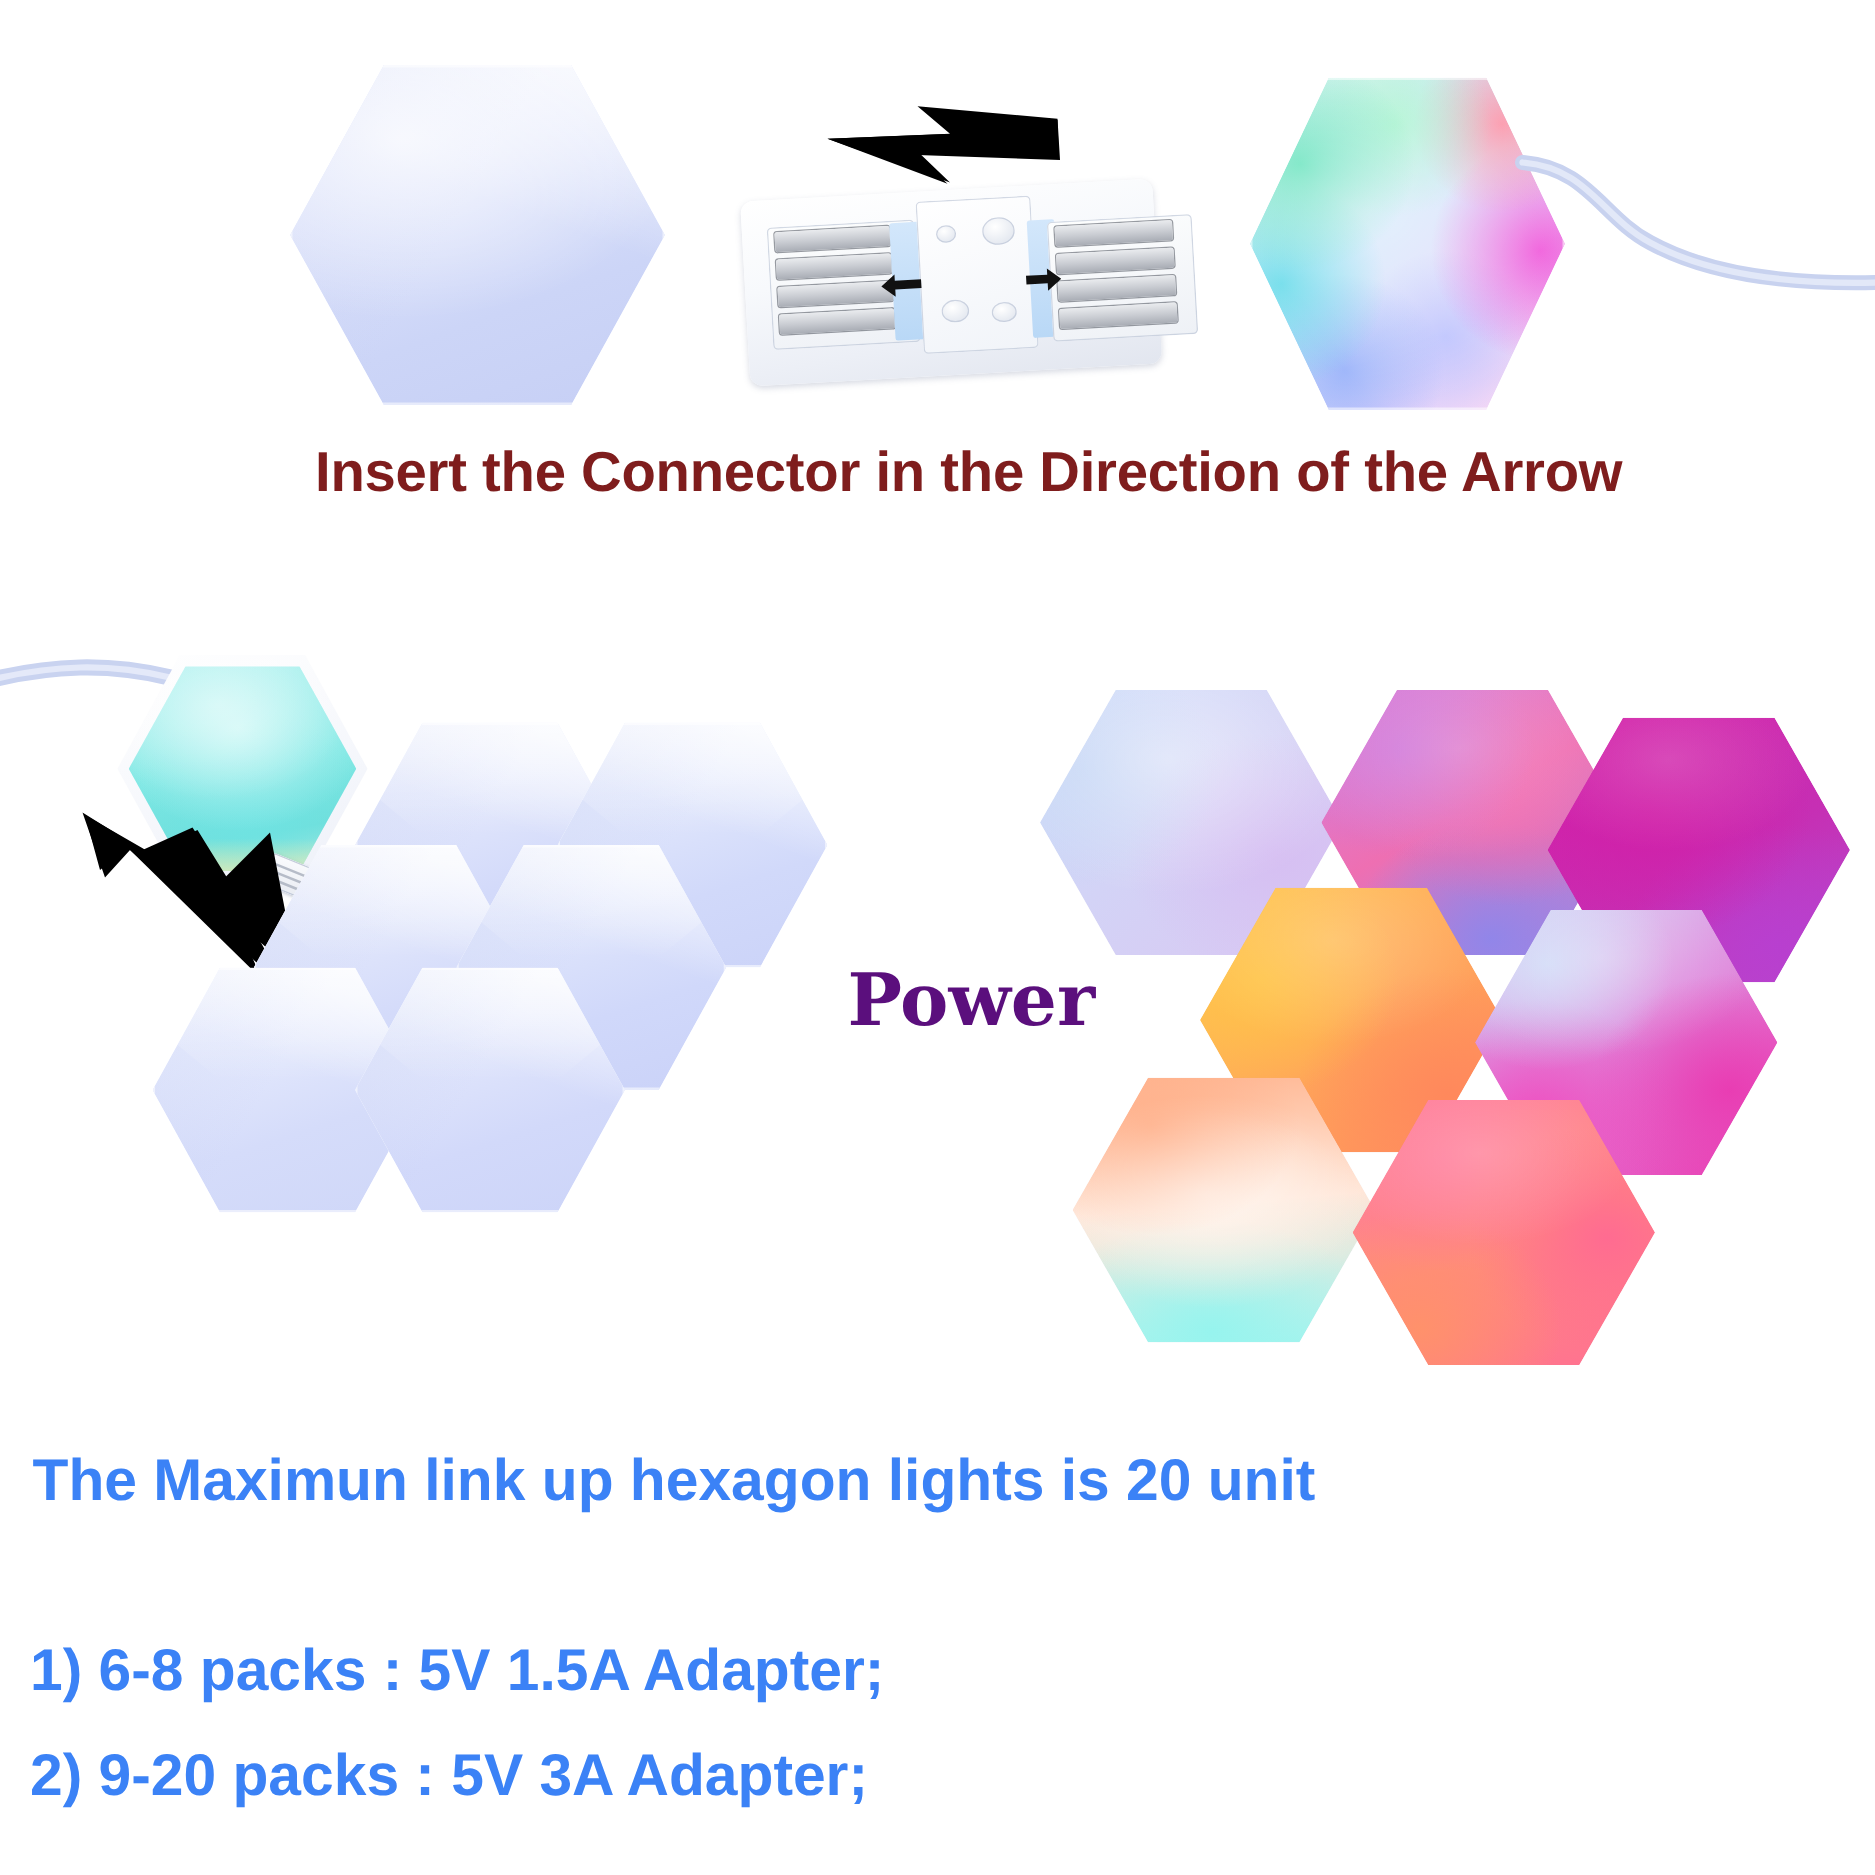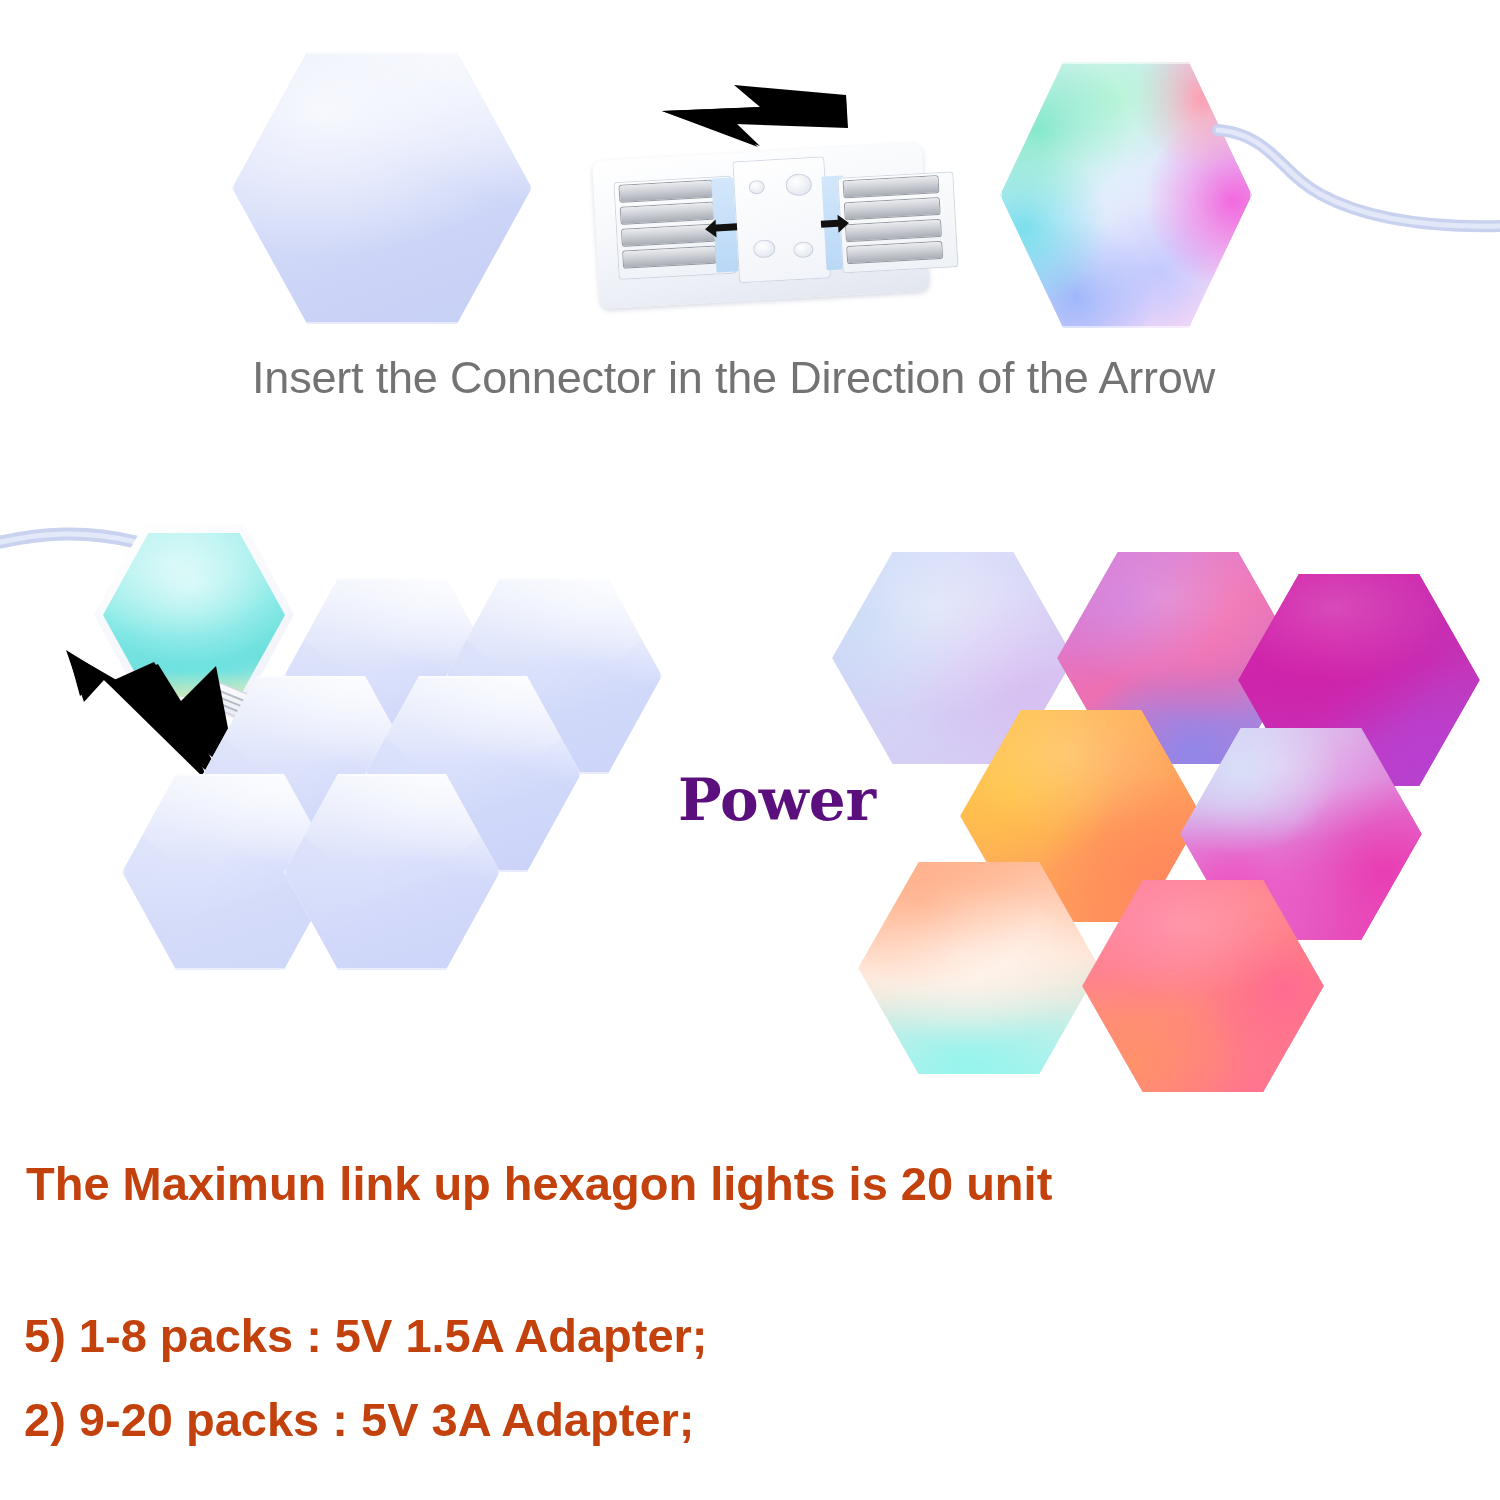--- a/index.html
+++ b/index.html
@@ -25,23 +25,23 @@
           background:linear-gradient(120deg,rgba(190,200,240,.30) 0%,rgba(255,255,255,0) 45%);}
   .facetC{position:absolute;left:0;right:0;top:0;height:46%;
           background:linear-gradient(180deg,rgba(255,255,255,.55),rgba(255,255,255,0));}
   .facetD{position:absolute;inset:0;
           background:radial-gradient(120% 85% at 30% 22%,rgba(255,255,255,.75),rgba(255,255,255,0) 62%);}
   .edgeline{position:absolute;inset:0;box-shadow:inset 0 0 0 2px rgba(255,255,255,.55);
             -webkit-clip-path:polygon(25% 0%,75% 0%,100% 50%,75% 100%,25% 100%,0% 50%);
             clip-path:polygon(25% 0%,75% 0%,100% 50%,75% 100%,25% 100%,0% 50%);}
 
   
-  .caption{position:absolute;font-weight:400;color:#737373;letter-spacing:-.2px;
+  .caption{position:absolute;font-weight:700;color:#7f1d1d;letter-spacing:-.2px;
            white-space:nowrap;}
-  .bodyline{position:absolute;font-weight:600;color:#c2410c;white-space:nowrap;}
+  .bodyline{position:absolute;font-weight:600;color:#3b82f6;white-space:nowrap;}
   .afterlabel{position:absolute;font-weight:700;white-space:nowrap;
               font-family:"DejaVu Serif","Liberation Serif",serif;}
 
   
   .arrowsvg{position:absolute;overflow:visible;}
 
   
   .conn{position:absolute;}
   .conn-body{position:absolute;inset:0;border-radius:10px;
      background:linear-gradient(172deg,#ffffff 0%,#f7f9fc 38%,#eceff6 72%,#e2e6ef 100%);
@@ -288,17 +288,17 @@
        radial-gradient(62% 58% at 30% 22%,rgba(255,122,152,.98),rgba(255,122,152,0) 74%),
        radial-gradient(62% 58% at 22% 86%,rgba(255,146,106,.96),rgba(255,146,106,0) 76%),
        radial-gradient(60% 56% at 84% 52%,rgba(255,106,146,.95),rgba(255,106,146,0) 76%),
        linear-gradient(160deg,#ff7d9d 0%,#ff8a7e 54%,#ff6f93 100%);"></div>
     <div class="inner" style="background:radial-gradient(92% 62% at 42% 20%,rgba(255,255,255,.2),rgba(255,255,255,0) 56%);"></div>
   </div>
 
   <div class="bodyline" style="left:26px;top:1156px;font-size:47px;">The Maximun link up hexagon lights is 20 unit</div>
 
 
-  <div class="bodyline" style="left:24px;top:1308px;font-size:47px;">5) 1-8 packs : 5V 1.5A Adapter;</div>
+  <div class="bodyline" style="left:24px;top:1308px;font-size:47px;">1) 6-8 packs : 5V 1.5A Adapter;</div>
 
   <div class="bodyline" style="left:24px;top:1392px;font-size:47px;">2) 9-20 packs : 5V 3A Adapter;</div>
 
 </div>
 
 </body></html>

